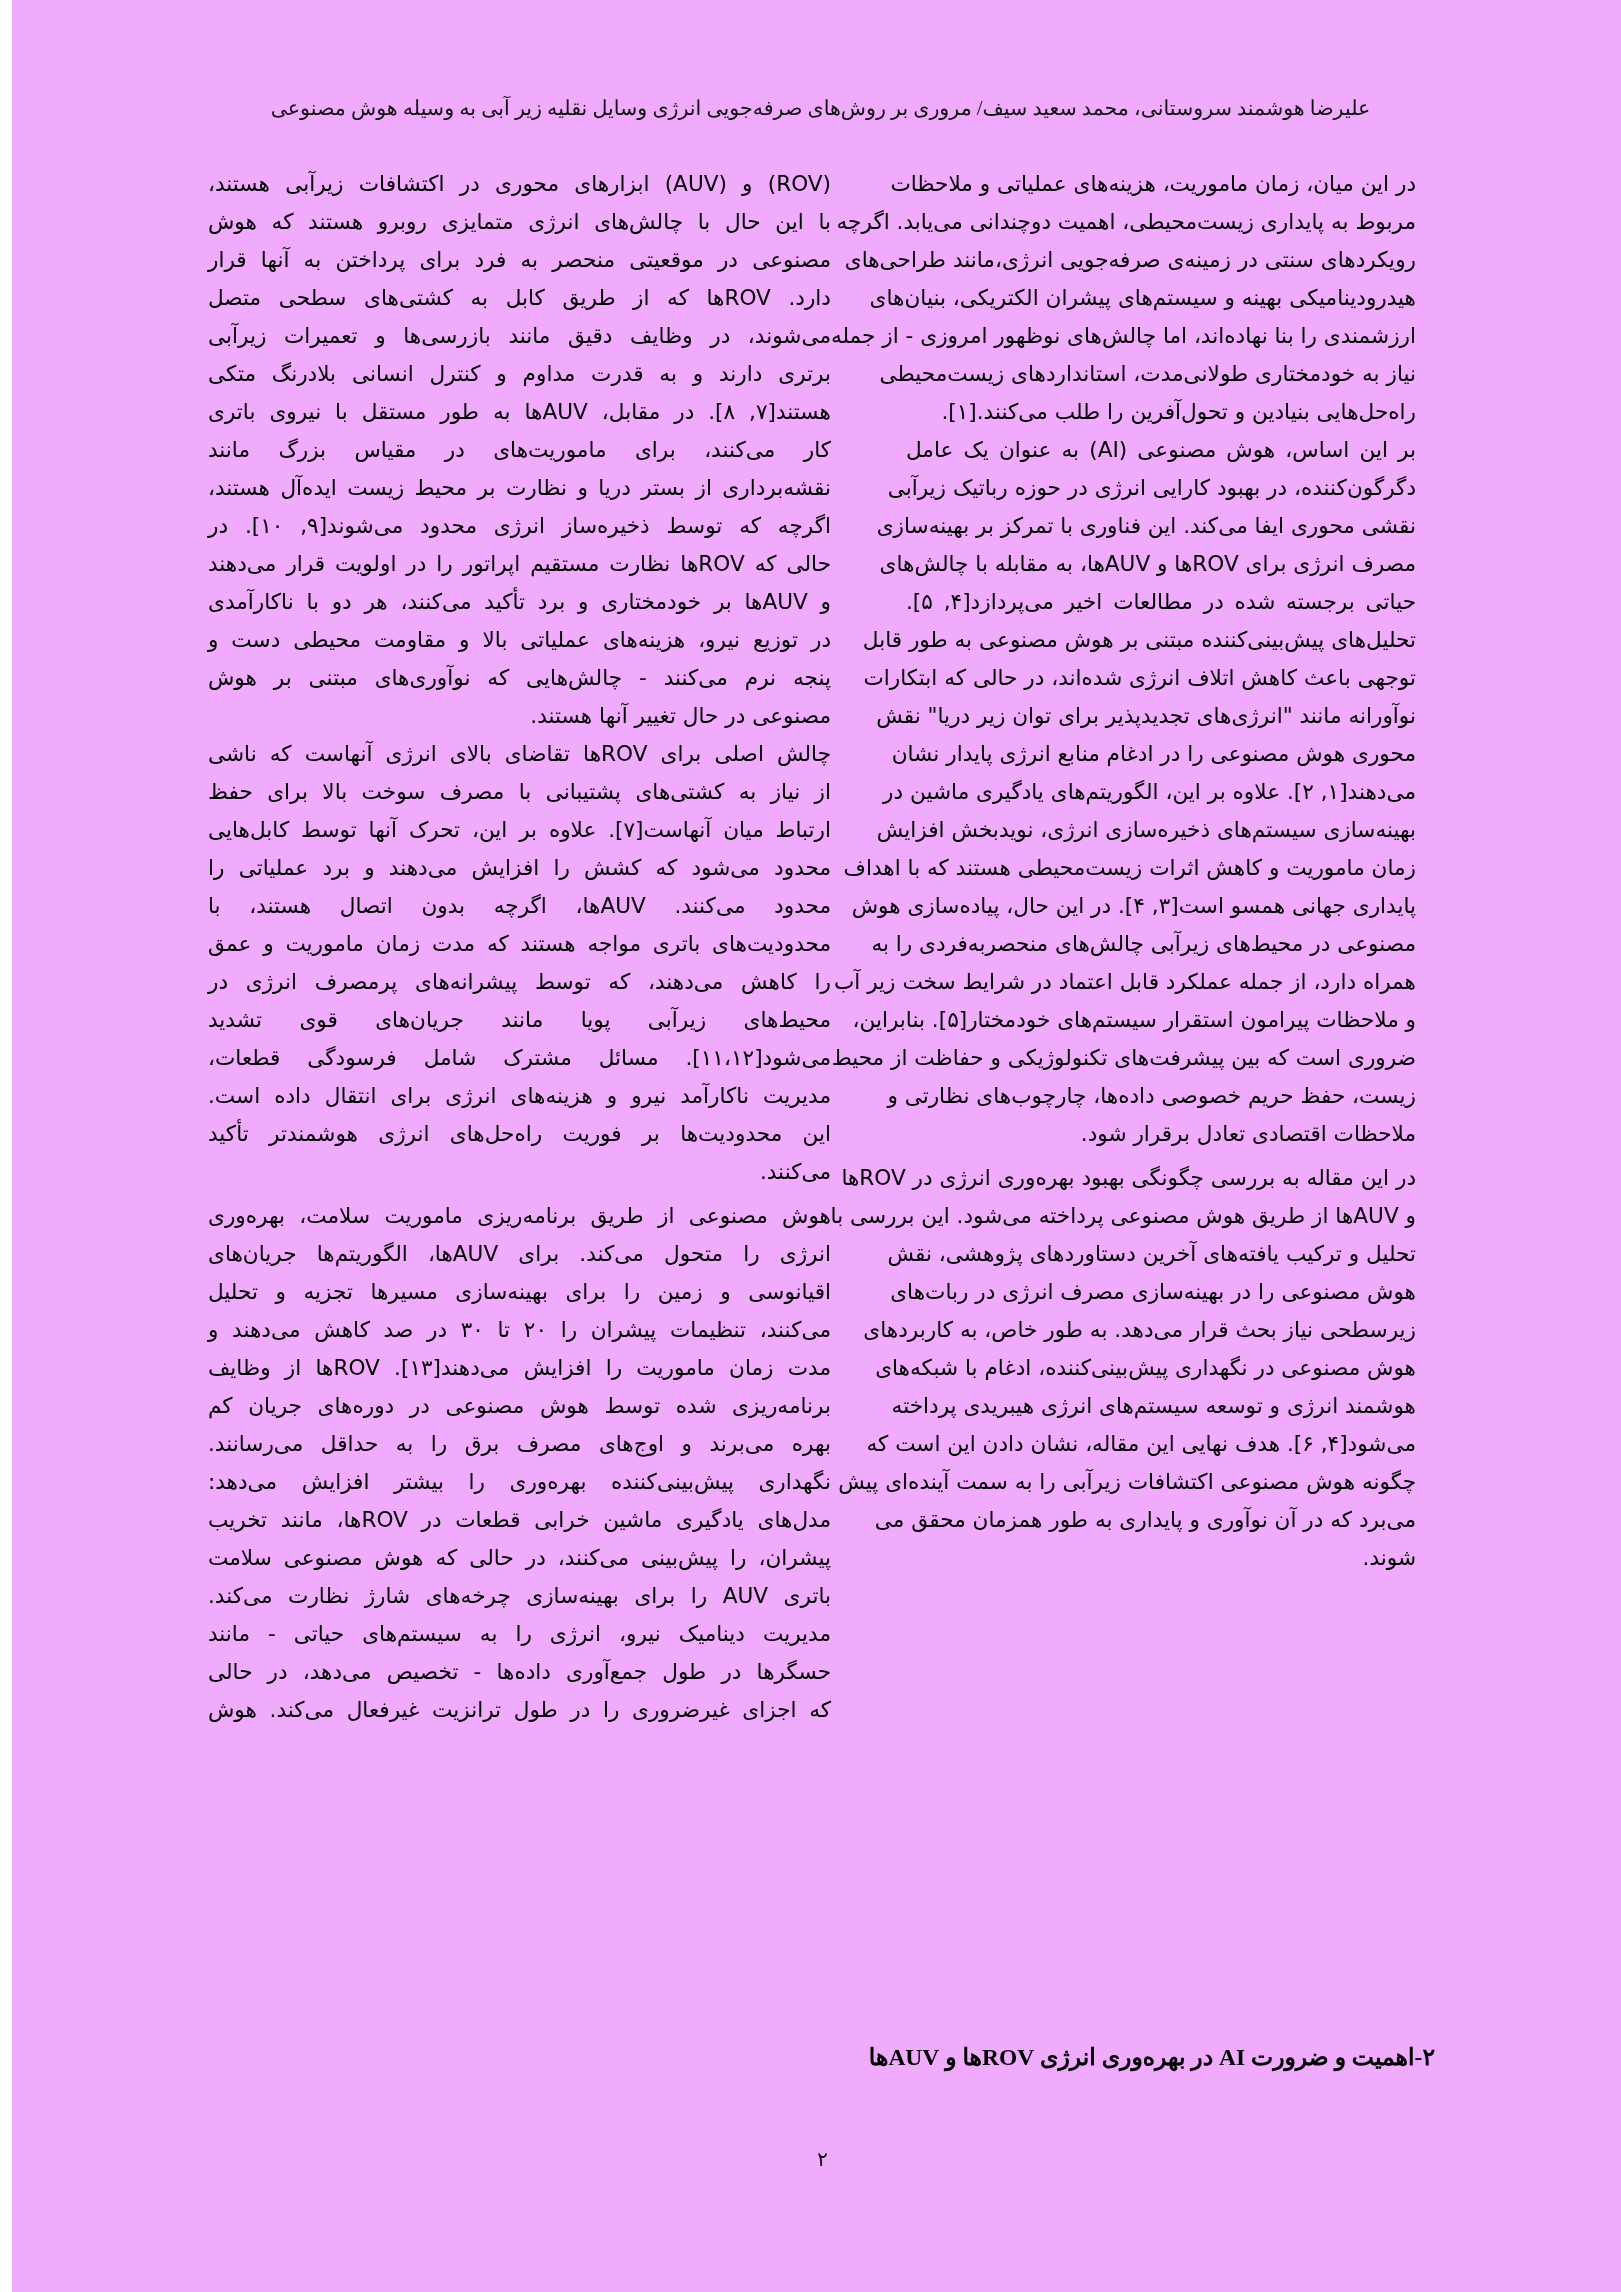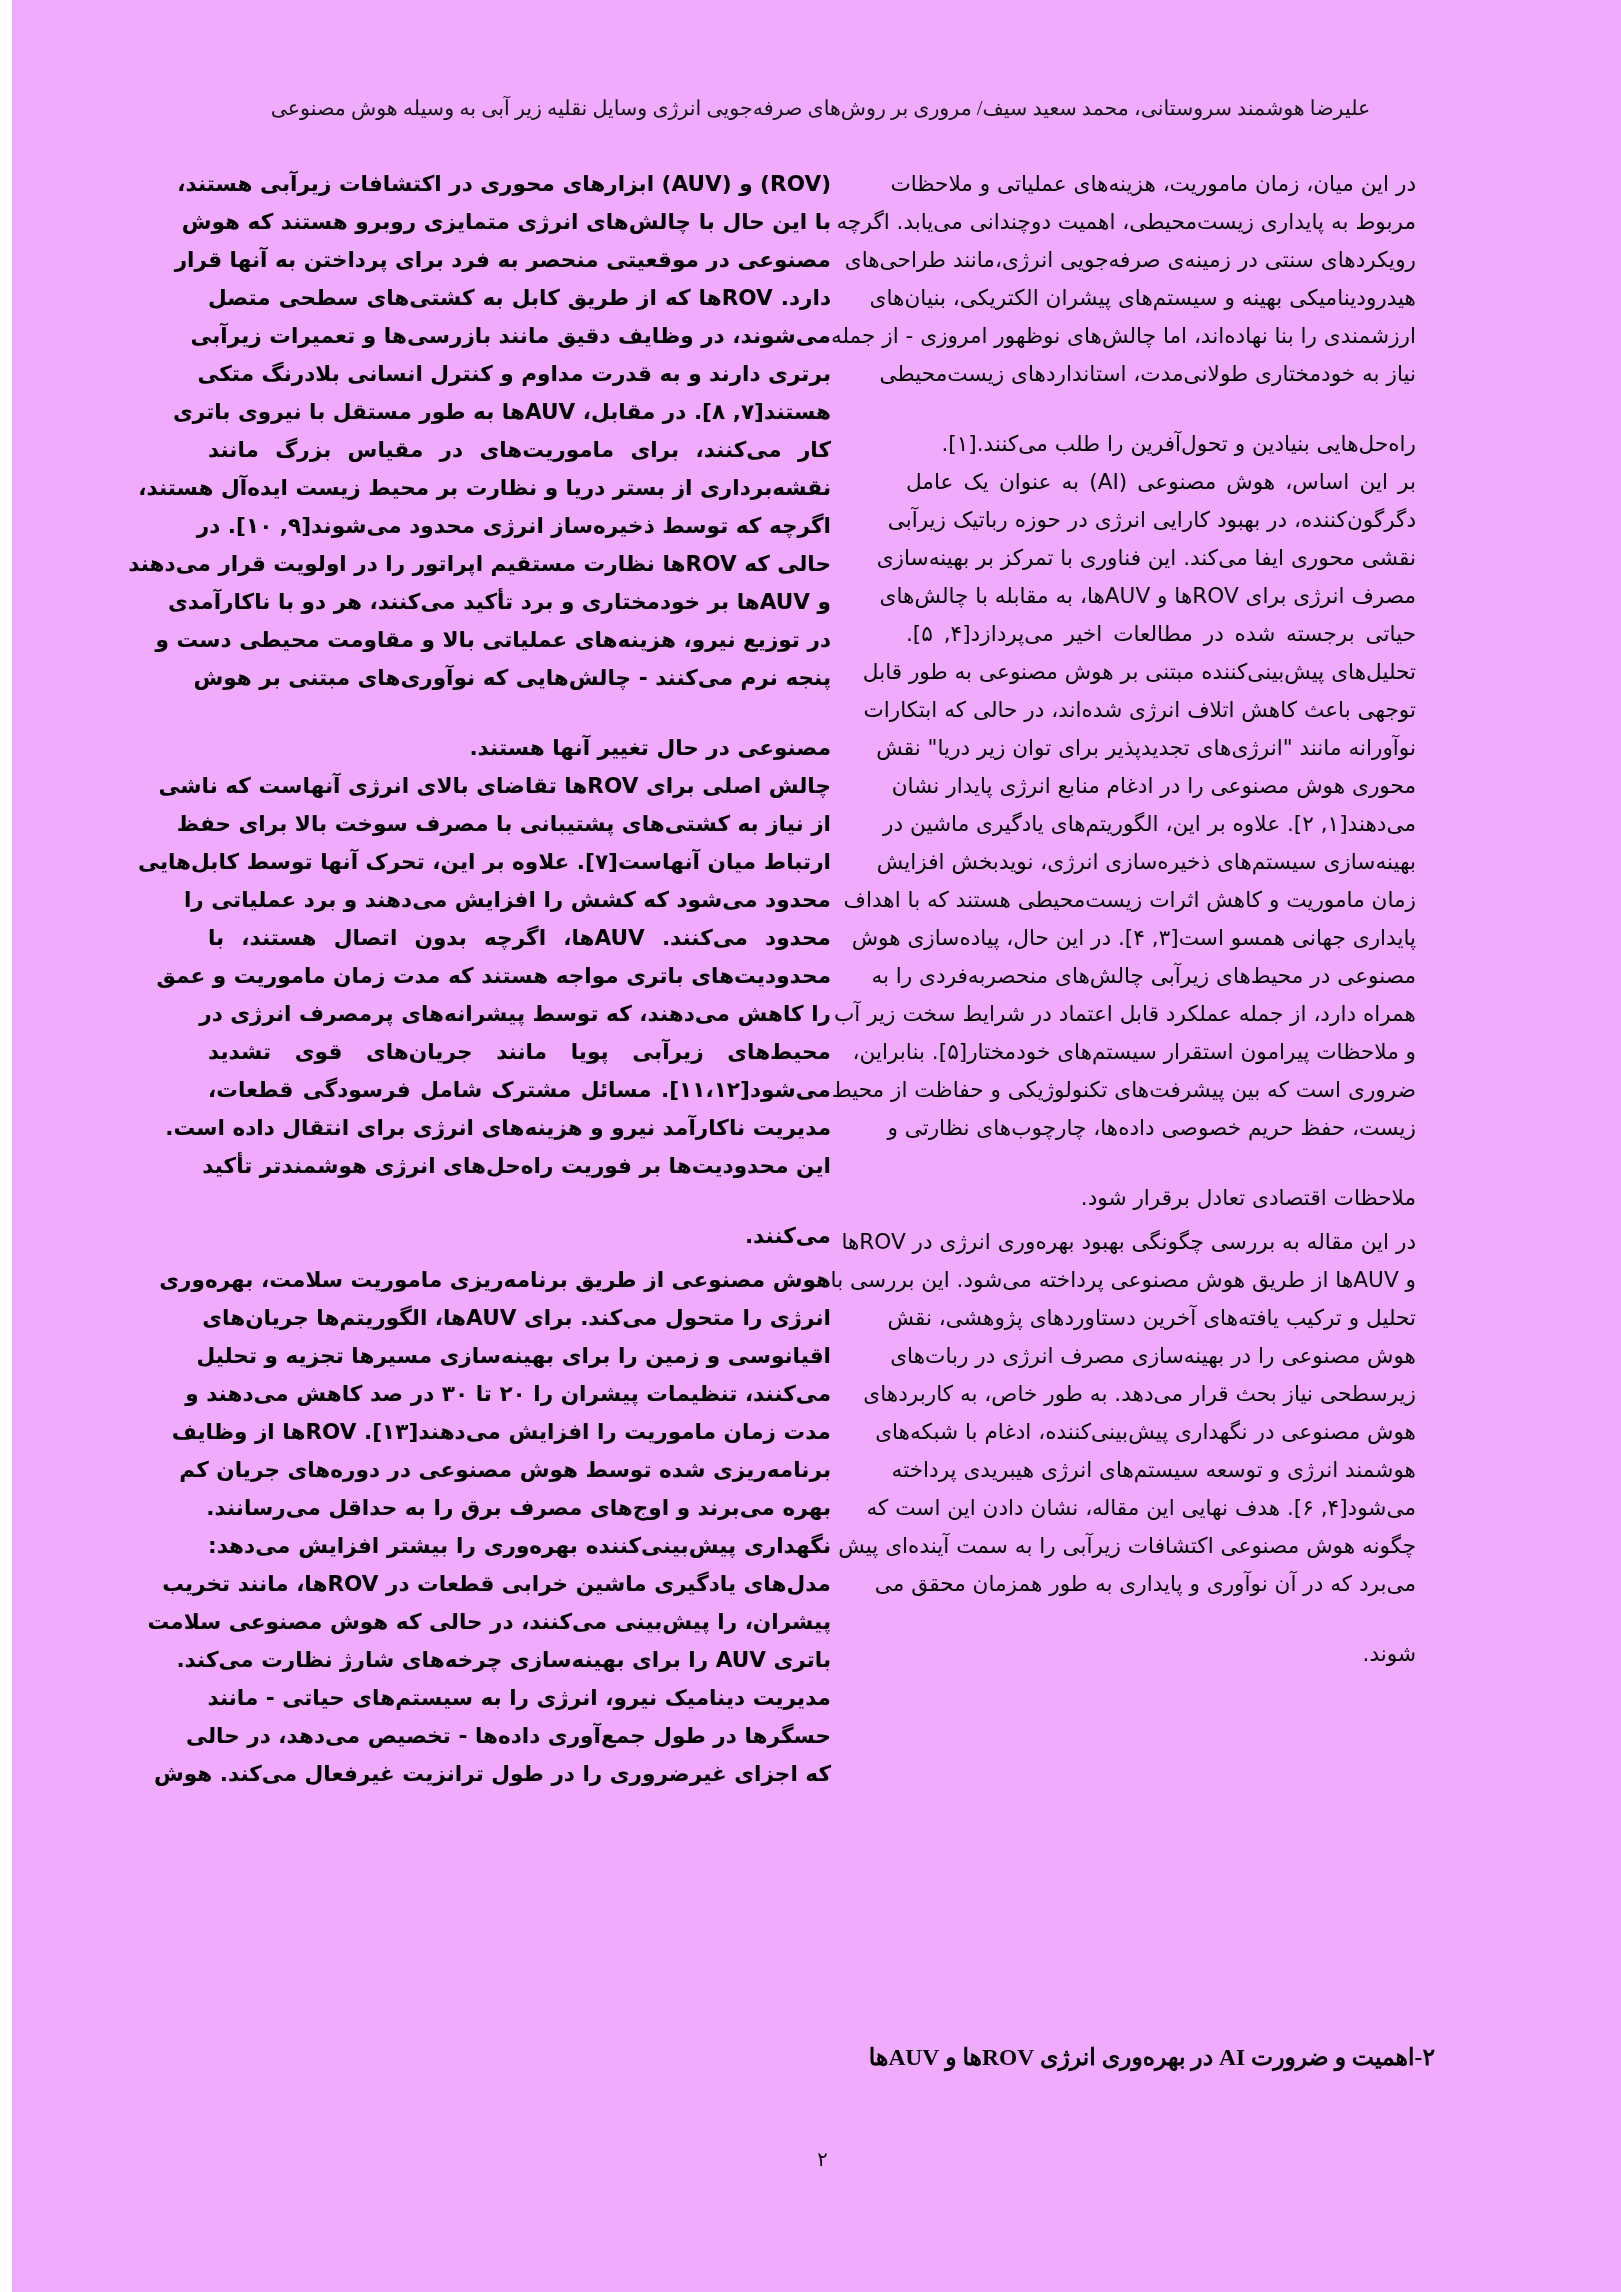--- a/index.html
+++ b/index.html
@@ -3,24 +3,24 @@
 <meta charset="utf-8">
 <style>
   html, body { margin:0; padding:0; background:#ffffff; }
   body { width:1621px; height:2293px; position:relative; overflow:hidden;
          font-family:"DejaVu Sans", sans-serif; color:#000; }
   .page { position:absolute; left:12px; top:0; width:1621px; height:2293px; background:#f0abfc; }
   .running-header { position:absolute; top:96px; left:196px; width:1225px; text-align:center;
          direction:rtl; font-family:"Liberation Serif", serif; font-size:20.6px; color:#111; }
   .column { position:absolute; top:165px; direction:rtl; }
   .col-right { left:894px; width:510px; }
-  .col-left { left:196px; width:623px;font-weight:bold; }
+  .col-left { left:196px; width:623px; }
   .line { height:38px; line-height:38px; font-size:21.6px; white-space:nowrap;
           text-align:justify; text-align-last:justify; }
-  .line.last { text-align-last:right;margin-top:32px; }
+  .line.last { text-align-last:right; }
   .para-gap { height:5.9px; }
   .section-heading { position:absolute; top:2043px; left:894px; width:529px; direction:rtl;
           font-family:"Liberation Serif", serif; font-weight:bold; font-size:23.5px;
           text-align:left; white-space:nowrap; }
   .page-number { position:absolute; top:2148px; left:796px; width:29px; text-align:center;
           font-family:"DejaVu Sans", sans-serif; font-size:19.6px; }
 </style>
 </head>
 <body>
 

